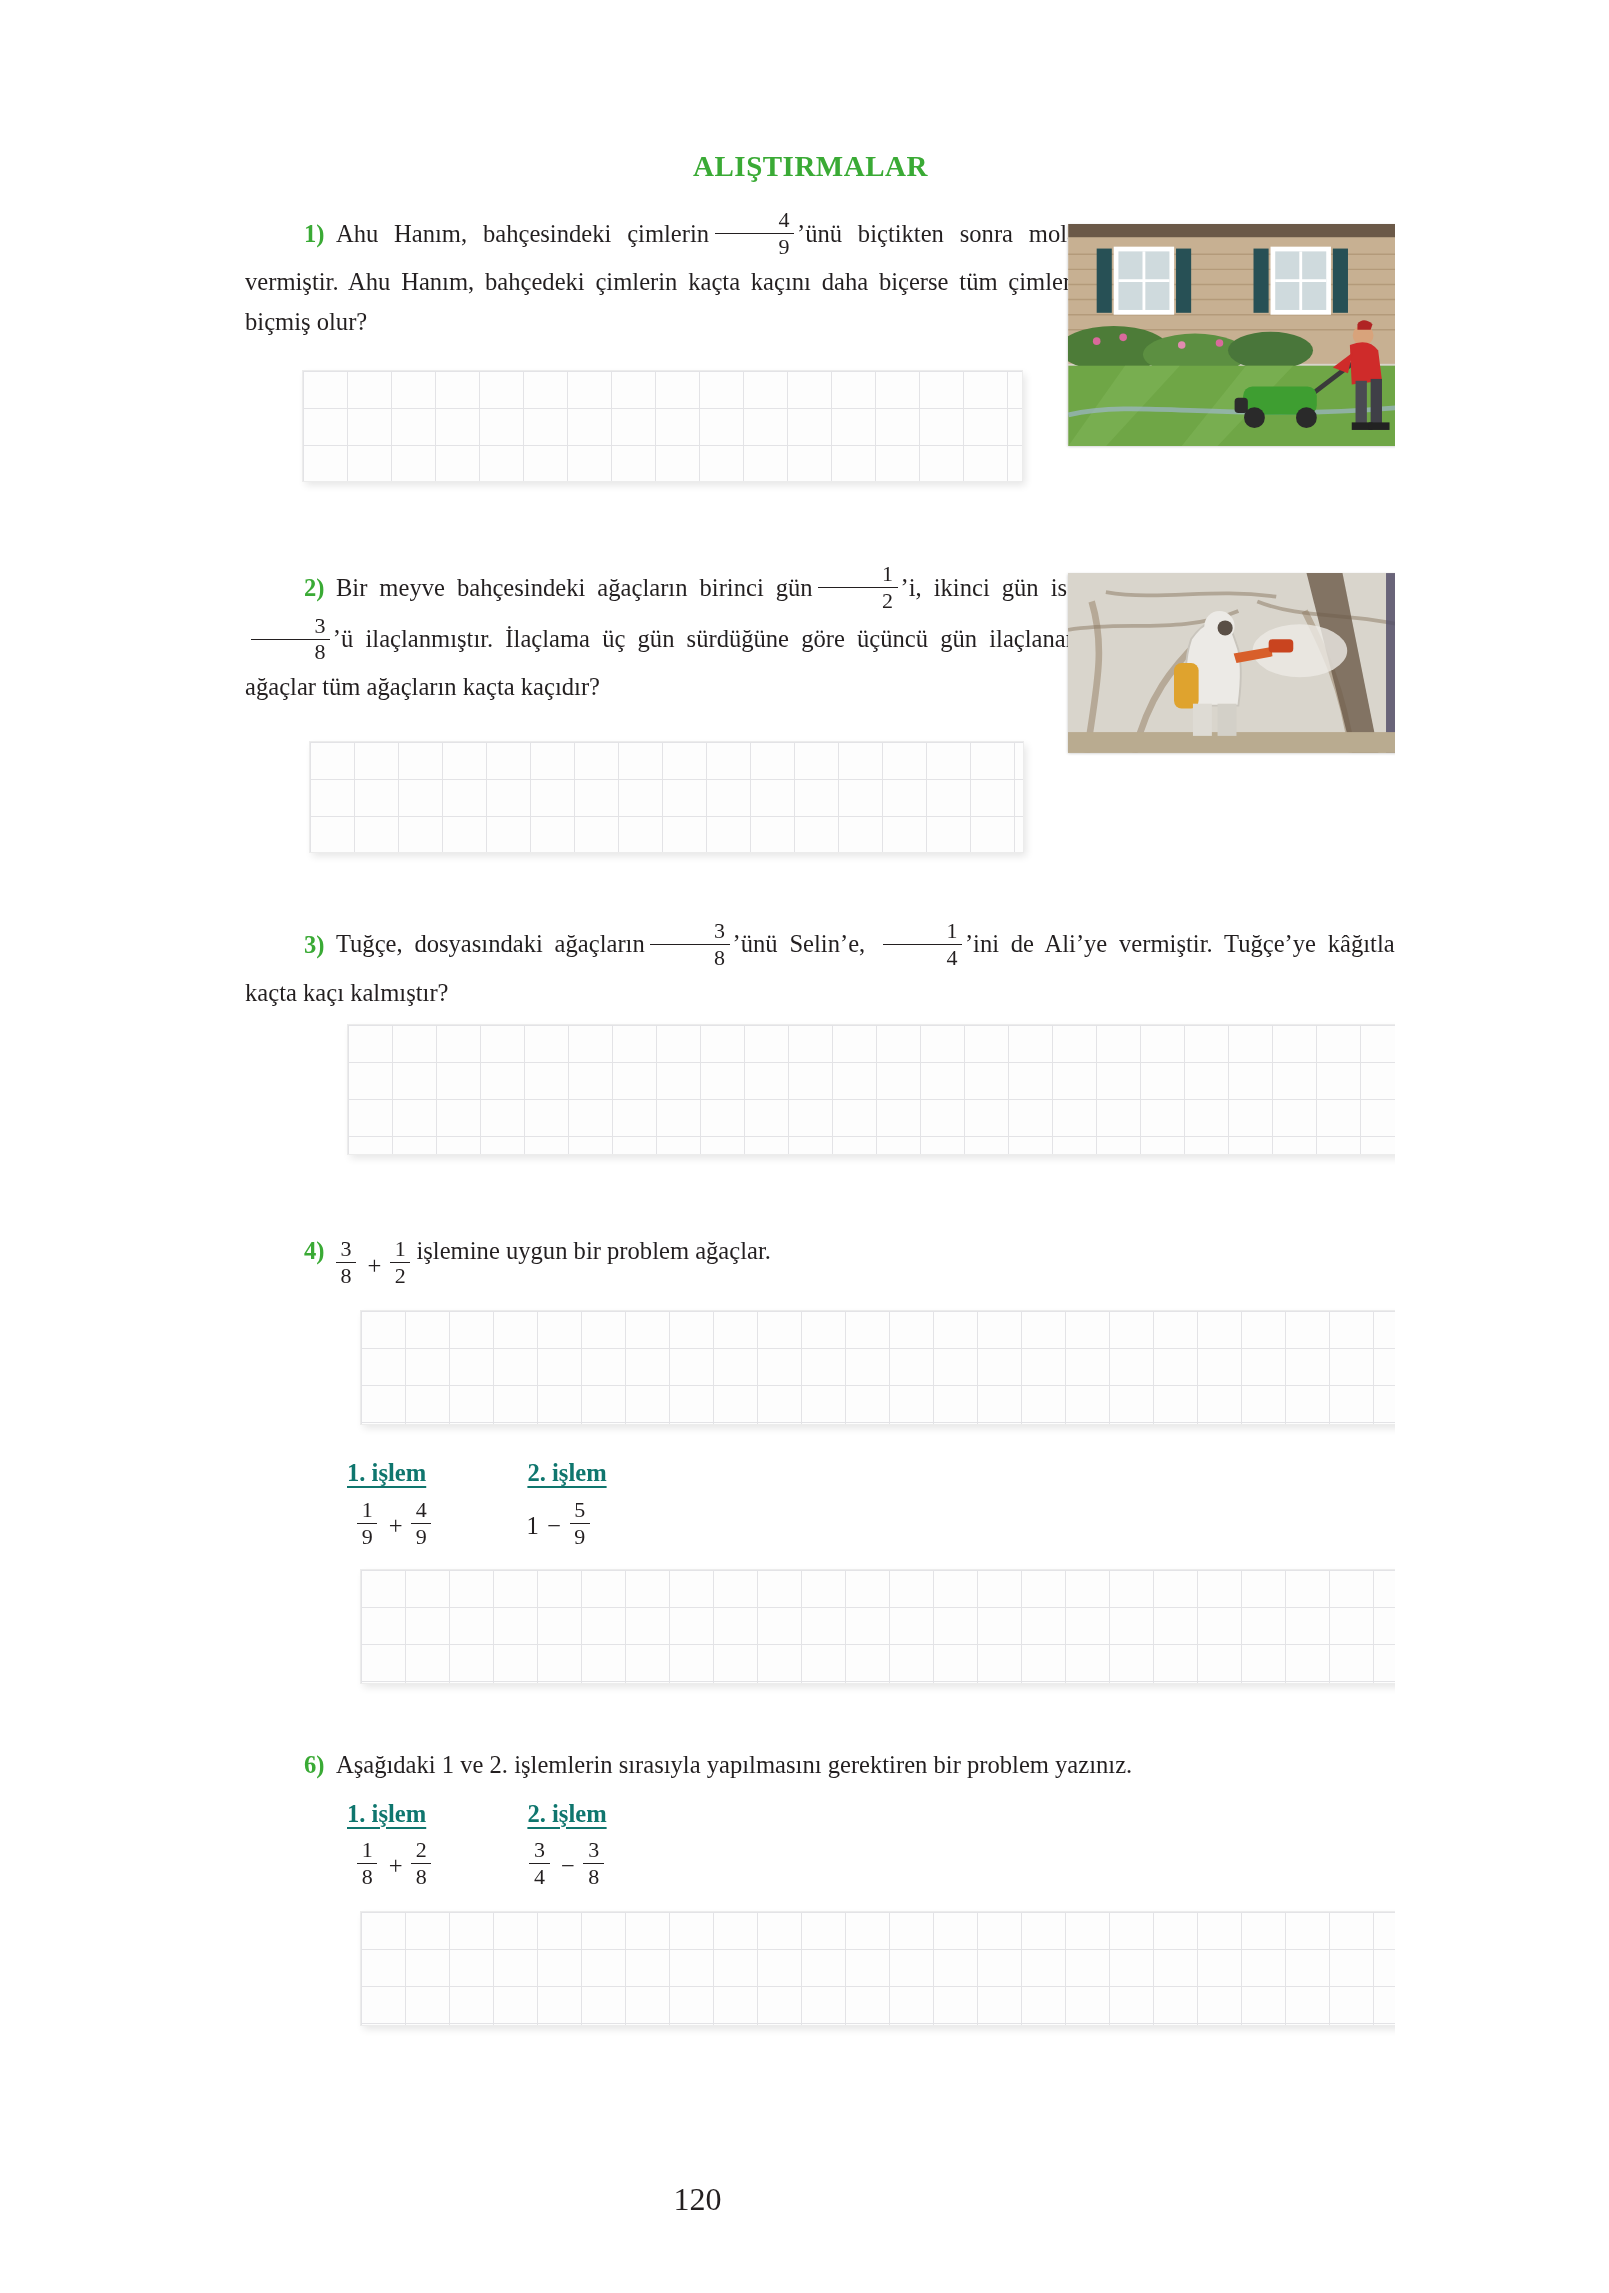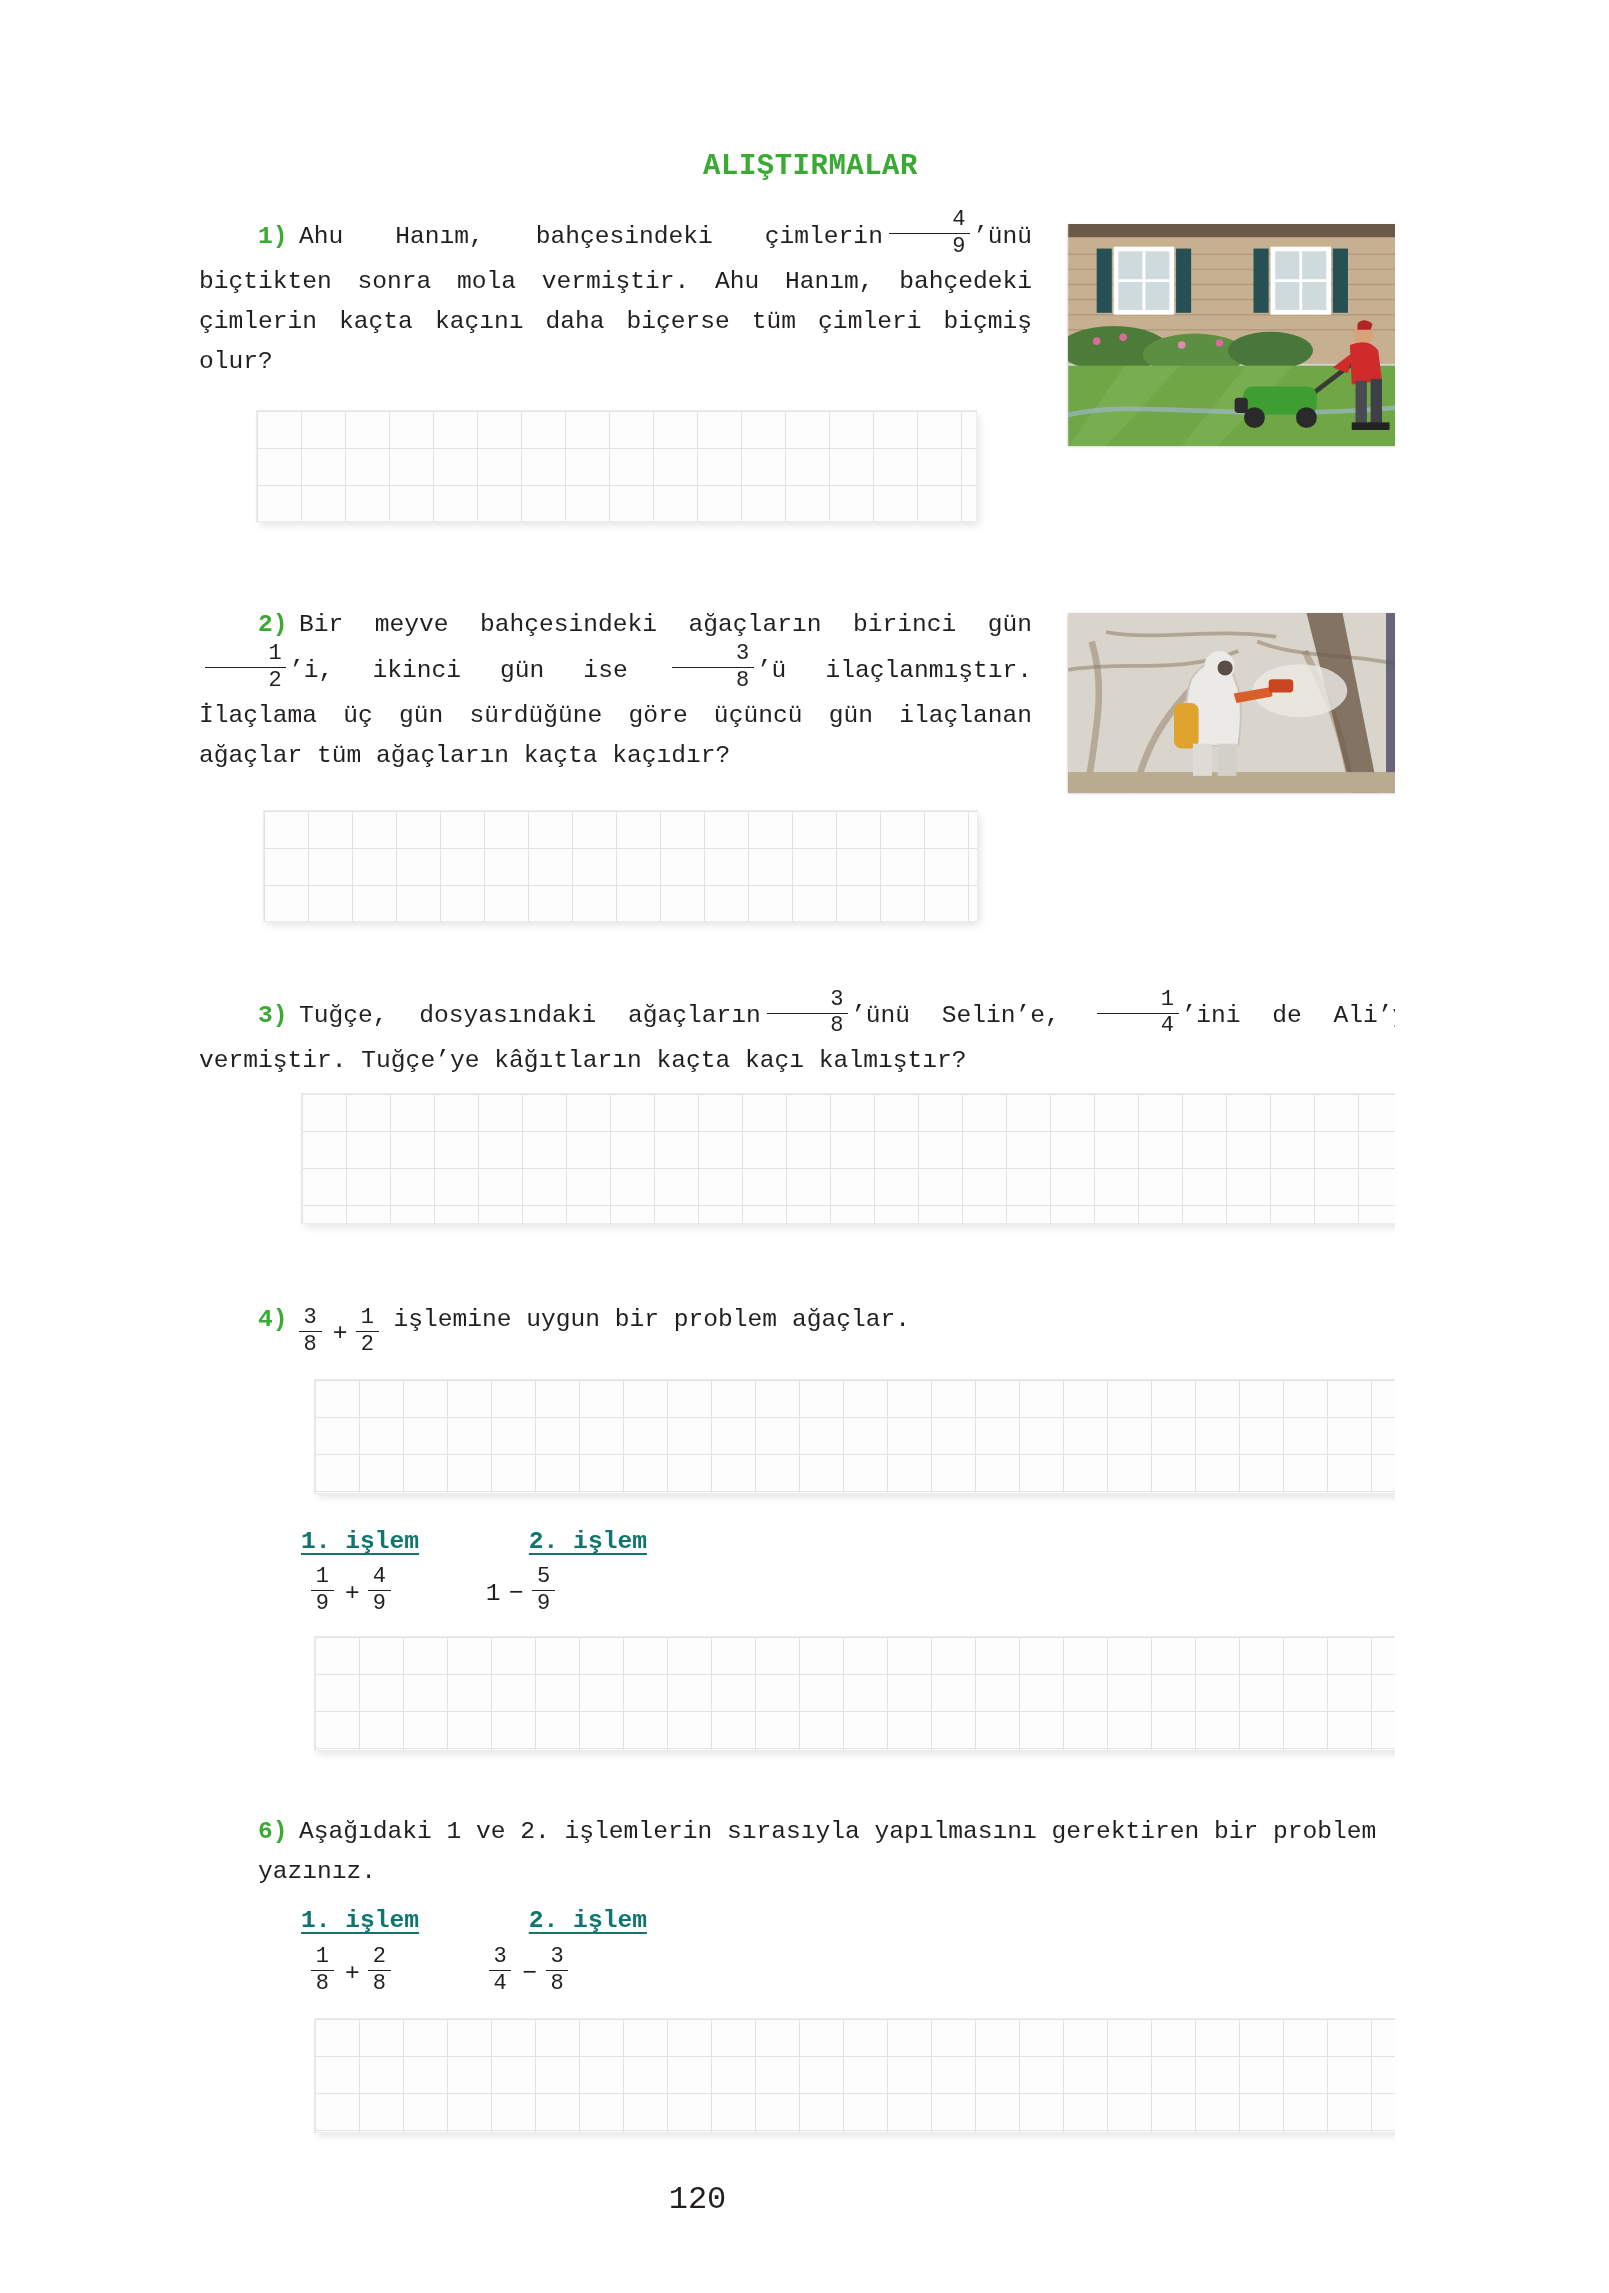--- a/index.html
+++ b/index.html
@@ -2,35 +2,35 @@
 <html style="font-size:15px"><head>
 <meta charset="utf-8">
 <style>
   * { margin: 0; padding: 0; box-sizing: border-box; }
   html, body { background: #ffffff; }
   .page {
     position: relative;
     width: 1395px;
     height: 2294px;
     background: #ffffff;
-    font-family: Liberation Mono, monospace;
+    font-family: Liberation Serif, serif;
     color: #231f20;
     font-size: 24.6px;
     overflow: hidden;
     border-radius: 13px;
   }
   .content { position: absolute; left: 199px; top: 150px; width: 1223px; }
   .title {
     text-align: center;
     color: #3aaa35;
     font-weight: bold;
     font-size: 29px;
     letter-spacing: 0.5px;
   }
-  .problem { position: relative; }
+  .problem { position: relative; margin-left: 46px; }
   .ptext { text-align: justify; line-height: 40px; text-indent: 59px; }
   .ptext.narrow { width: 833px; }
   .pline { line-height: 40px; padding-left: 59px; }
   .pnum { color: #3aaa35; font-weight: bold; margin-right: 11.4px; }
   .frac {
     display: inline-block;
     vertical-align: middle;
     text-align: center;
     line-height: 1.1;
     font-size: 22px;

